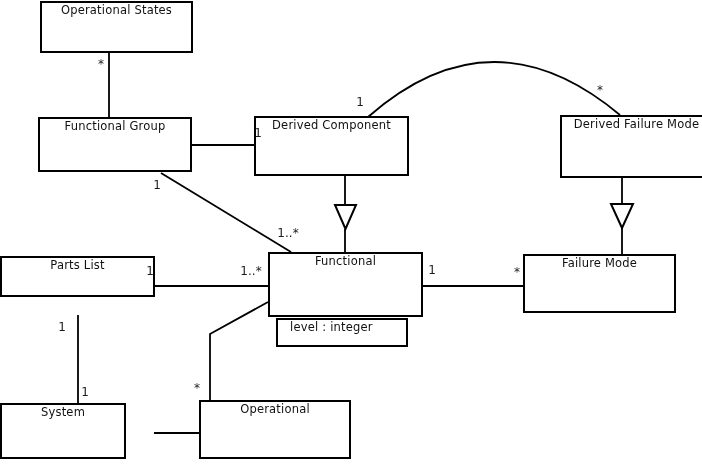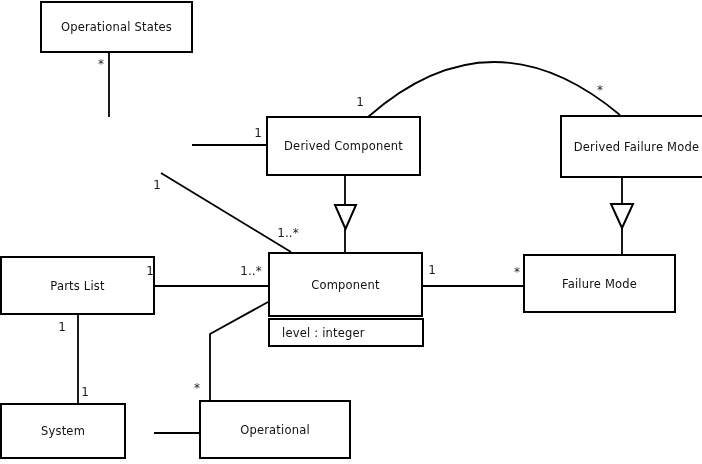--- a/index.html
+++ b/index.html
@@ -18,21 +18,21 @@
     width: 702px; height: 464px;
   }
   .connectors path { fill: none; stroke: #000000; stroke-width: 1.8px; }
   .connectors polygon { fill: #ffffff; stroke: #000000; stroke-width: 2px; }
   .cls {
     position: absolute;
     box-sizing: border-box;
     border: 2px solid #000000;
     background: #ffffff;
     display: flex;
-    align-items: center;
+    align-items: flex-start;
     justify-content: center;
     font-size: 11.5px;
     letter-spacing: 0.2px;
     white-space: nowrap;
   }
   .cls.attr {
     justify-content: flex-start;
     padding-left: 12px;
   }
   .mult {
@@ -62,37 +62,40 @@
     <path d="M423,286 H545"></path>
     <path d="M78,315 V403"></path>
     <path d="M154,433 H199"></path>
     <path d="M268,302 L210,334 V400"></path>
   </svg>
 
   <div class="cls" style="left:40px; top:1px; width:153px; height:52px">
     <span>Operational States</span>
   </div>
 
+  <div class="cls" style="left:38px; top:117px; width:154px; height:55px">
+    <span>Functional Group</span>
+  </div>
 
-  <div class="cls" style="left:266px; top:116px; width:155px; height:60px">
+  <div class="cls" style="left:254px; top:116px; width:155px; height:60px">
     <span>Derived Component</span>
   </div>
 
   <div class="cls" style="left:560px; top:115px; width:153px; height:63px">
     <span>Derived Failure Mode</span>
   </div>
 
-  <div class="cls" style="left:0px; top:256px; width:155px; height:59px">
+  <div class="cls" style="left:0px; top:256px; width:155px; height:41px">
     <span>Parts List</span>
   </div>
 
   <div class="cls" style="left:268px; top:252px; width:155px; height:65px">
-    <span>Component</span>
+    <span>Functional</span>
   </div>
-  <div class="cls attr" style="left:268px; top:318px; width:156px; height:29px">
+  <div class="cls attr" style="left:276px; top:318px; width:132px; height:29px">
     <span>level : integer</span>
   </div>
 
   <div class="cls" style="left:523px; top:254px; width:153px; height:59px">
     <span>Failure Mode</span>
   </div>
 
   <div class="cls" style="left:0px; top:403px; width:126px; height:56px">
     <span>System</span>
   </div>

